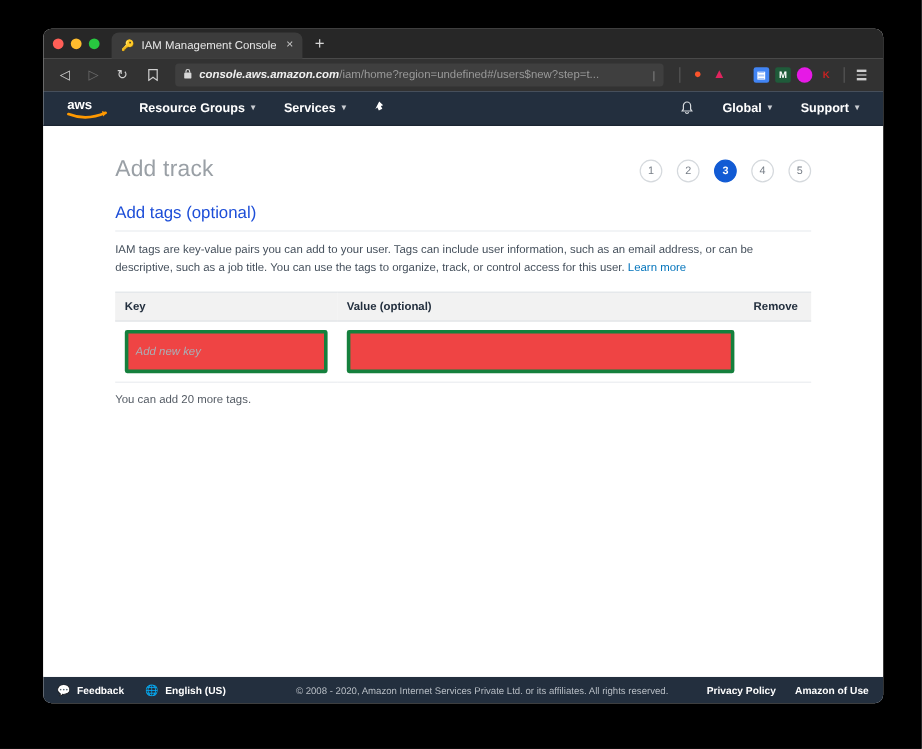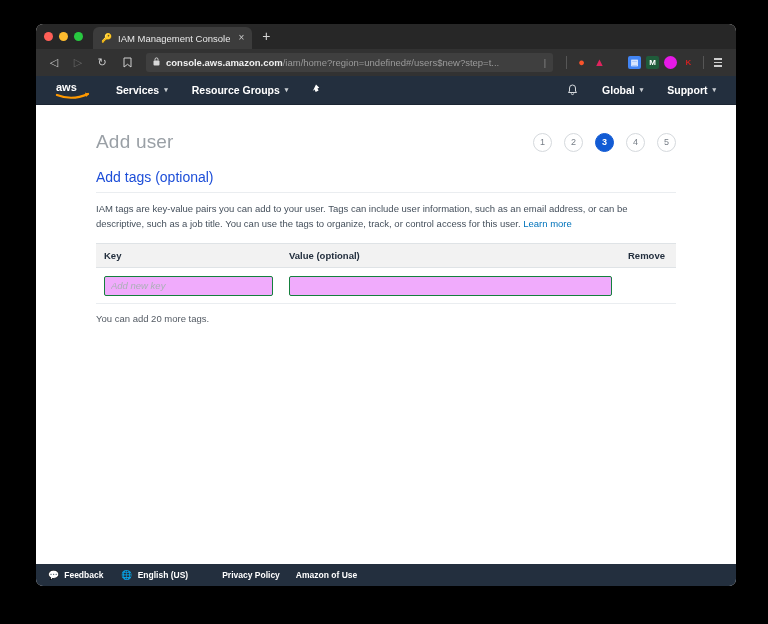--- a/index.html
+++ b/index.html
@@ -81,21 +81,21 @@
     background: #3f3f3f;
     border-radius: 3px;
     display: flex; align-items: center;
     padding: 0 7px;
     gap: 6px;
     margin: 0 6px 0 4px;
     overflow: hidden;
   }
   .lock { color: #d8d8d8; font-size: 8px; line-height:1; }
   .url { font-size: 9.5px; white-space: nowrap; overflow: hidden; }
-  .url .host { color: #f0f0f0; font-weight: bold; }
+  .url .host { color: #f0f0f0; font-weight: bold; font-style: italic; }
   .url .path { color: #9a9a9a; }
   .url-caret { margin-left:auto; color:#8a8a8a; font-size:9px; }
 
   .ext-group { display: flex; align-items: center; gap: 5px; padding-right: 4px; }
   .sep { width: 1px; height: 13px; background: #565656; margin: 0 3px; }
   .ext { width: 13px; height: 13px; display: flex; align-items: center; justify-content: center;
          font-size: 8px; font-weight: bold; border-radius: 2px; color: #fff; line-height:1; }
   .hamburger { display:flex; flex-direction:column; gap:2px; width:12px; padding: 0 2px; }
   .hamburger i { display:block; height:1.5px; background:#cfcfcf; }
 
@@ -167,24 +167,24 @@
     border-bottom: 1px solid #dfe3e6;
   }
   th.col-remove { text-align: right; }
   table.tags td {
     padding: 7px 8px; border-bottom: 1px solid #eaedf0; vertical-align: middle;
   }
   .cell-key { width: 185px; }
   .cell-val { }
   .cell-rm { width: 56px; }
   input.tag-input {
-    width: 100%; height: 20px;
-    border: 1px solid #15803d; border-radius: 2px;
+    width: 100%; height: 36px;
+    border: 3px solid #15803d; border-radius: 2px;
     font-size: 9.5px; padding: 0 6px;
-    color: #16191f; background: #f0abfc;
+    color: #16191f; background: #ef4444;
     font-family: "Liberation Sans", sans-serif;
   }
   input.tag-input::placeholder { color: #aab0b6; font-style: italic; }
 
   .tag-count { font-size: 9.5px; color: #545b64; padding-top: 9px; }
 
   
   .actionbar {
     height: 33px;
     border-top: 1px solid #eaedf0;
@@ -284,25 +284,25 @@
 
   <div class="aws-nav">
     <div class="aws-logo">
       <svg width="36" height="20" viewBox="0 0 36 20">
         <text x="1" y="11" font-family="Liberation Sans, sans-serif" font-size="11" font-weight="bold" fill="#ffffff">aws</text>
         <path d="M2 15 Q17 21 33 14" stroke="#ff9900" stroke-width="2.2" fill="none" stroke-linecap="round"></path>
         <path d="M30 12.5 L34 14 L31 17 z" fill="#ff9900"></path>
       </svg>
     </div>
     <div class="nav-item">
+      <span>Resource Groups</span>
+      <span class="caret">▾</span>
+    </div>
+    <div class="nav-item">
       <span>Services</span>
-      <span class="caret">▾</span>
-    </div>
-    <div class="nav-item">
-      <span>Resource Groups</span>
       <span class="caret">▾</span>
     </div>
     <div class="pin-ico">
       <svg width="10" height="12" viewBox="0 0 10 12">
           <path d="M6 0.5 L9.3 3.8 L7.4 4.4 L8.6 6.6 L5.7 8 L4.5 5.6 L2.8 6.9 z" fill="#ffffff"></path>
         </svg>
     </div>
     <div class="nav-right">
       <span class="bell">
         <svg width="11" height="12" viewBox="0 0 11 12">
@@ -318,21 +318,21 @@
         <span>Support</span>
         <span class="caret">▾</span>
       </div>
     </div>
   </div>
 
   <div class="page">
     <div class="page-scroll">
 
       <div class="page-head">
-        <div class="page-title">Add user</div>
+        <div class="page-title">Add track</div>
         <div class="steps">
           <div class="step">1</div>
           <div class="step">2</div>
           <div class="step active">3</div>
           <div class="step">4</div>
           <div class="step">5</div>
         </div>
       </div>
 
       <div class="section-title">Add tags (optional)</div>
@@ -369,17 +369,18 @@
 
   <div class="aws-footer">
     <div class="foot-item">
       <span class="foot-ico">💬</span>
       <span>Feedback</span>
     </div>
     <div class="foot-item">
       <span class="foot-ico">🌐</span>
       <span>English (US)</span>
     </div>
+    <div class="foot-copy">© 2008 - 2020, Amazon Internet Services Private Ltd. or its affiliates. All rights reserved.</div>
     <a class="foot-link" href="#">Privacy Policy</a>
     <a class="foot-link" href="#">Amazon of Use</a>
   </div>
 
 </div>
 
 </body></html>

